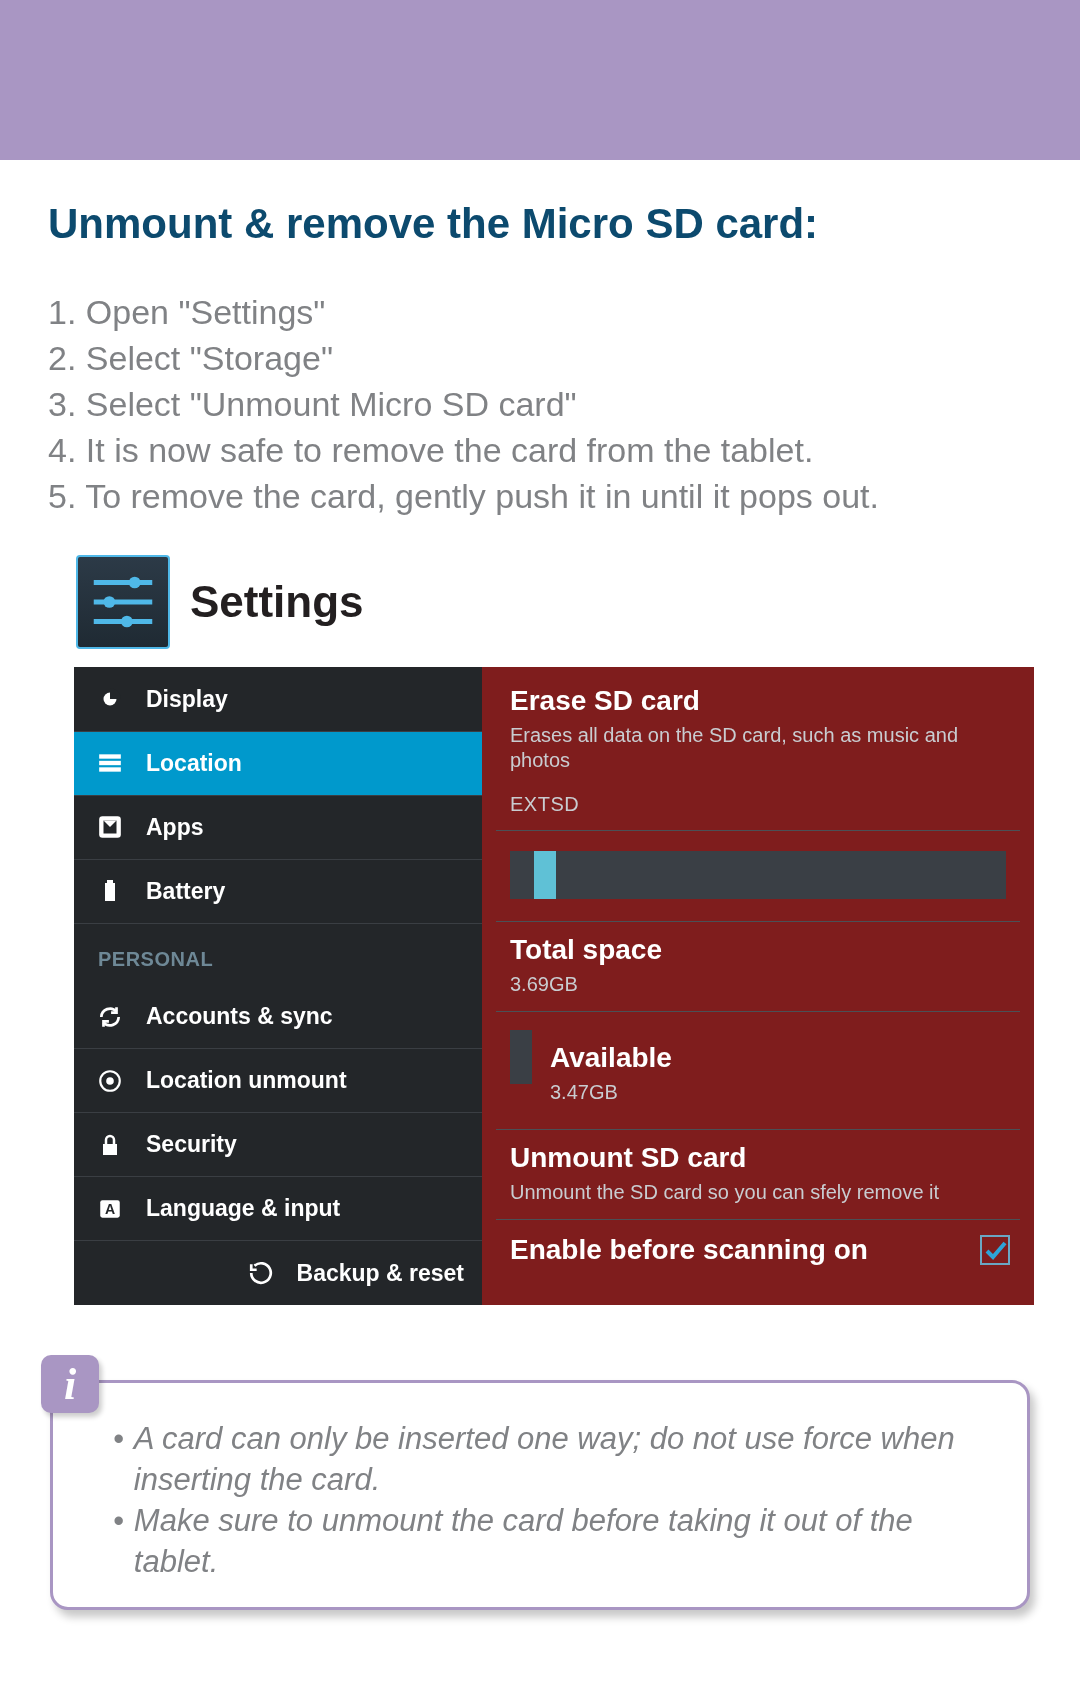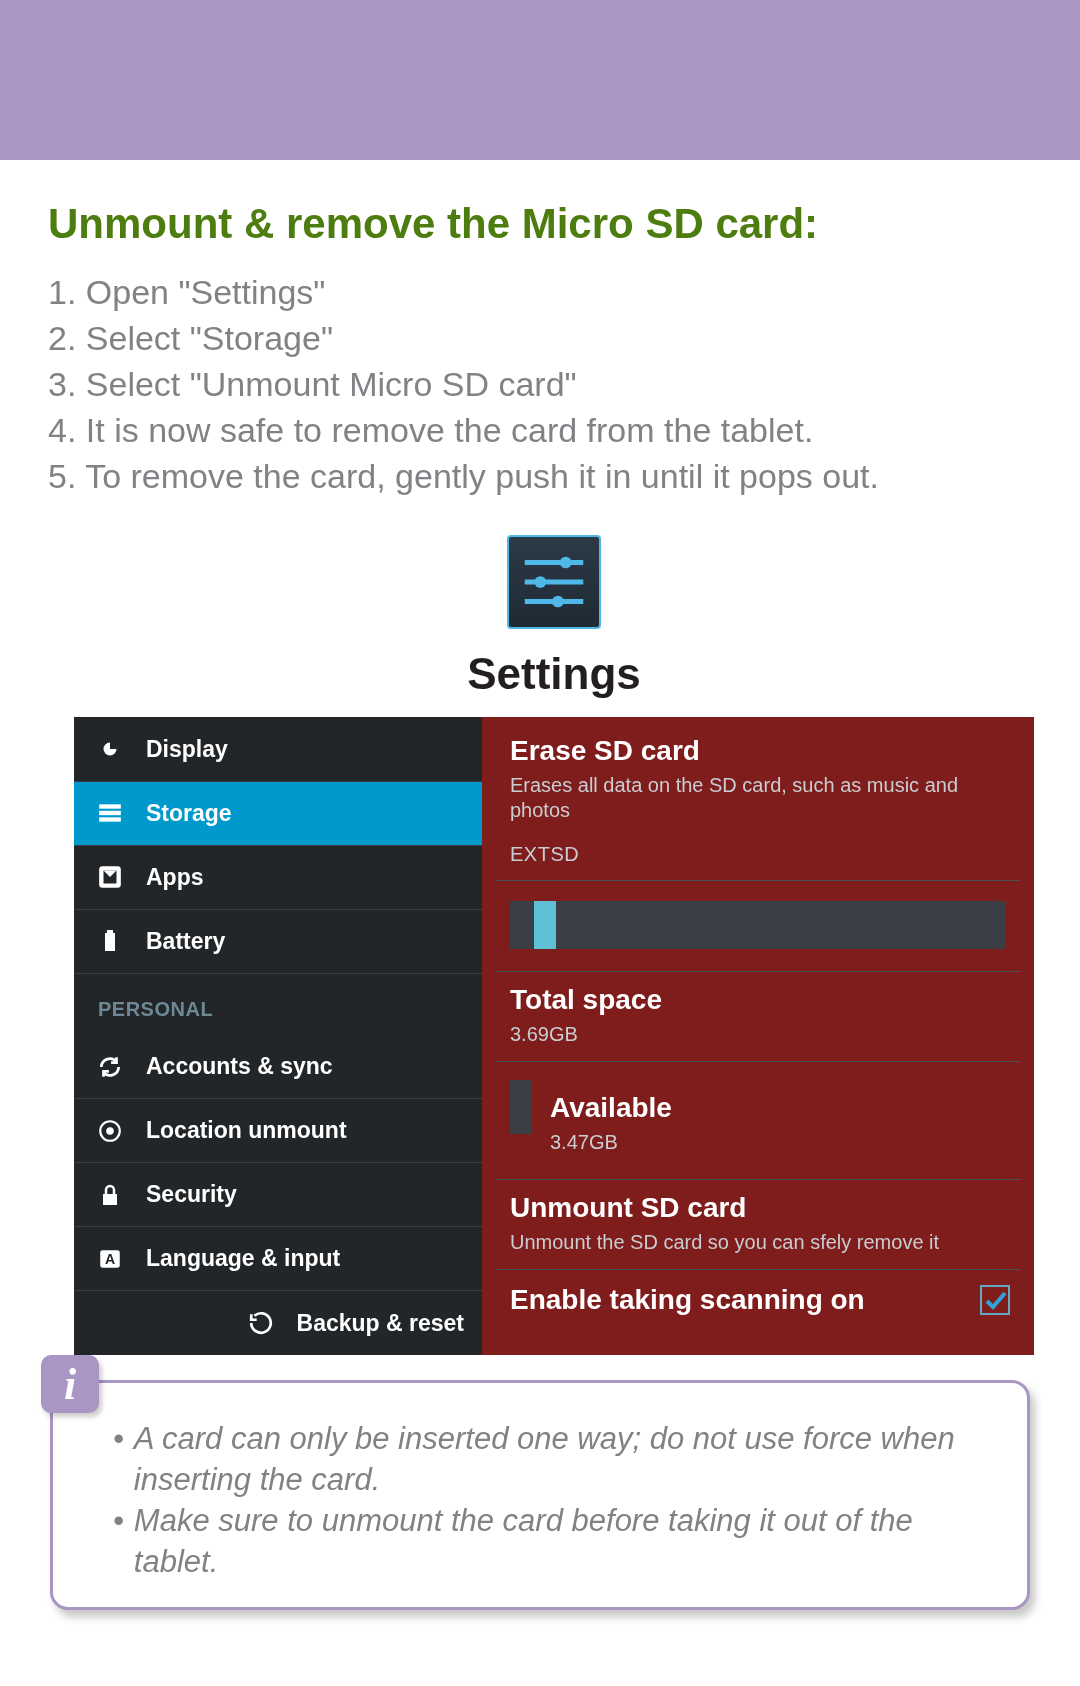--- a/index.html
+++ b/index.html
@@ -14,36 +14,35 @@
     width: 100%;
     height: 160px;
     background: #a996c3;
   }
   .content {
     padding: 40px 48px 0 48px;
   }
   .title {
     font-size: 42px;
     font-weight: bold;
-    color: #4d7c0f;
-    margin-bottom: 22px;
+    color: #0c4a6e;
+    margin-bottom: 42px;
   }
   .steps {
     font-size: 34px;
     color: #808285;
     line-height: 1.35;
     margin-bottom: 36px;
   }
   .settings-label-row {
     display: flex;
     align-items: center;
     gap: 20px;
     margin-left: 28px;
     margin-bottom: 18px;
-    flex-direction: column;
   }
   .settings-icon {
     width: 94px;
     height: 94px;
     background: linear-gradient(#2c3a47, #1f2a33);
     border: 2px solid #4fb8e8;
     border-radius: 4px;
     position: relative;
     display: flex;
     align-items: center;
@@ -203,21 +202,21 @@
         <span>Display</span>
       </div>
       <div class="side-item active">
         <span class="icn">
           <svg viewBox="0 0 24 24" width="26" height="26">
               <rect x="2" y="4" width="20" height="4" fill="#fff"></rect>
               <rect x="2" y="10" width="20" height="4" fill="#fff"></rect>
               <rect x="2" y="16" width="20" height="4" fill="#fff"></rect>
             </svg>
         </span>
-        <span>Storage</span>
+        <span>Location</span>
       </div>
       <div class="side-item">
         <span class="icn">
           <svg viewBox="0 0 24 24" width="26" height="26">
               <rect x="2" y="2" width="20" height="20" rx="3" fill="#fff"></rect>
               <rect x="6" y="6" width="12" height="12" fill="#232629"></rect>
               <path d="M6 6 L18 6 L12 12 Z" fill="#fff"></path>
             </svg>
         </span>
         <span>Apps</span>
@@ -306,21 +305,21 @@
           <div class="detail-sub">3.47GB</div>
         </div>
       </div>
       <div class="hr"></div>
       <div class="detail-pad">
         <div class="detail-title" style="margin-top:12px;">Unmount SD card</div>
         <div class="detail-sub">Unmount the SD card so you can sfely remove it</div>
       </div>
       <div class="hr"></div>
       <div class="media-row">
-        <div class="detail-title" style="margin-top:0;">Enable taking scanning on</div>
+        <div class="detail-title" style="margin-top:0;">Enable before scanning on</div>
         <div class="checkbox">
           <svg viewBox="0 0 24 24" width="24" height="24">
               <path d="M4 13 L10 19 L22 5" fill="none" stroke="#2ea4d8" stroke-width="4"></path>
             </svg>
         </div>
       </div>
     </div>
   </div>
 </div>
 

